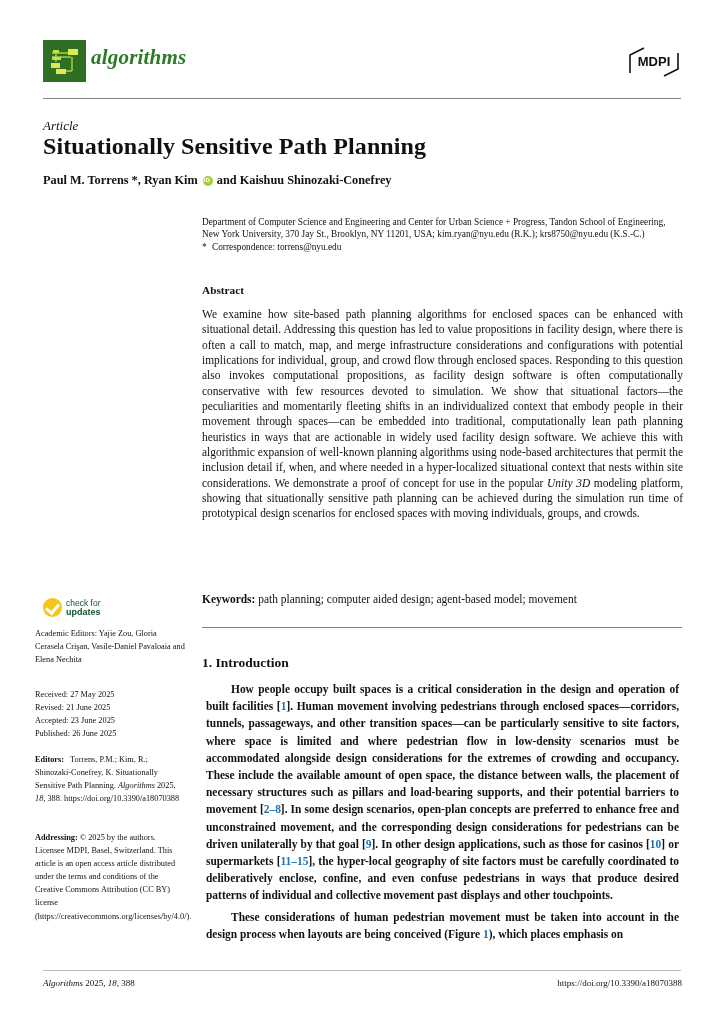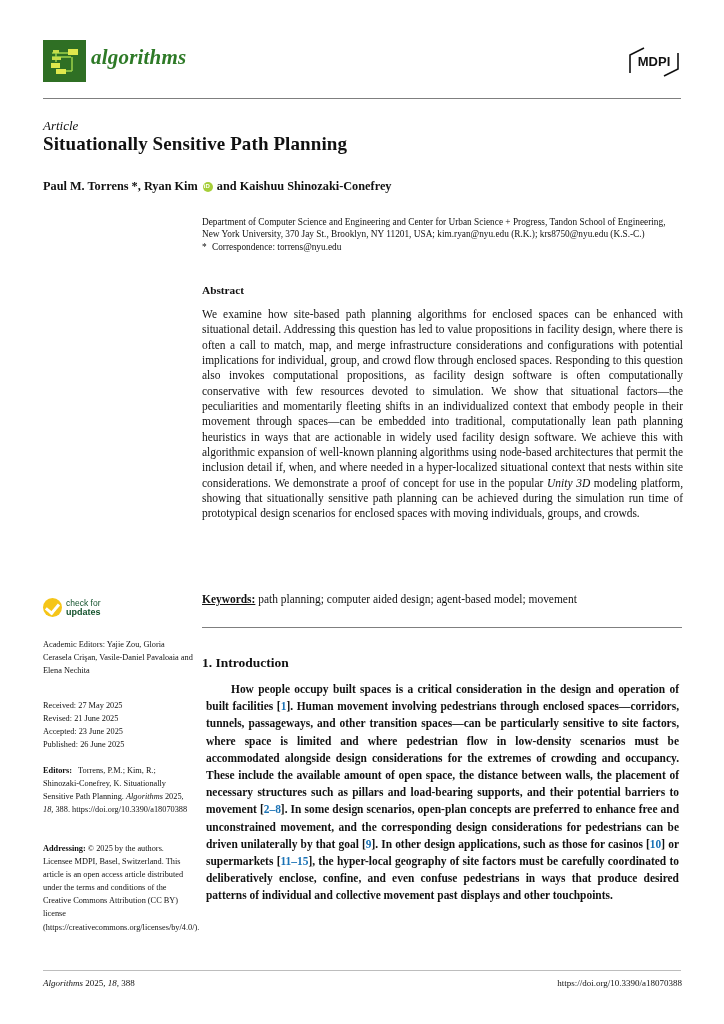--- a/index.html
+++ b/index.html
@@ -10,56 +10,56 @@
   
   .logo-box { left: 43px; top: 40px; width: 43px; height: 42px; background: #2f6f24; }
   .logo-box svg { display: block; }
   .journal-name { left: 91px; top: 45px; font-size: 21px; font-weight: bold; font-style: italic;
                   color: #2e7a27; letter-spacing: 0.2px; }
   .mdpi { left: 626px; top: 45px; width: 56px; height: 34px; text-decoration: underline; }
   .rule-top { left: 43px; top: 98px; width: 638px; height: 1px; background: #7f7f7f; }
 
   
   .article-type { left: 43px; top: 118px; font-size: 13px; font-style: italic; }
-  .title { left: 43px; top: 133px; font-size: 19px; font-weight: bold; letter-spacing: 0.1px; }
-  .authors { left: 43px; top: 179px; font-size: 12.3px; font-weight: bold; display:flex; align-items:center; white-space: nowrap; }
+  .title { left: 43px; top: 133px; font-size: 24px; font-weight: bold; letter-spacing: 0.1px; }
+  .authors { left: 43px; top: 173px; font-size: 12.3px; font-weight: bold; display:flex; align-items:center; white-space: nowrap; }
   .orcid { display:inline-block; width: 10px; height: 10px; border-radius: 50%; background: #a6ce39;
            margin: 0 4px 0 5px; position: relative; top: 0px; }
   .orcid::after { content: "iD"; position:absolute; left:1px; top:1px; font-size:6px; color:#fff;
                   font-family:"Liberation Sans", sans-serif; font-weight:bold; }
 
   
   .affil { left: 202px; top: 216px; width: 480px; font-size: 9.3px; line-height: 12.3px; }
   .corr { display:flex; }
   .corr .star { width: 10px; }
 
   
   .abs-head { left: 202px; top: 284px; font-size: 11.3px; font-weight: bold; }
   .abs-body { left: 202px; top: 307px; width: 481px; font-size: 11.45px; line-height: 15.35px;
               text-align: justify; hyphens: auto; }
   .keywords { left: 202px; top: 593px; width: 481px; font-size: 11.45px; }
-  .keywords b { font-weight: bold; text-decoration: underline; }
+  .keywords b { font-weight: bold; }
   .rule-mid { left: 202px; top: 627px; width: 480px; height: 1px; background: #7f7f7f; }
 
   
   .intro-head { left: 202px; top: 655px; font-size: 13.5px; font-weight: bold; }
   .intro-body { left: 202px; top: 677px; width: 481px; font-size: 11.45px; line-height: 17.2px;
                 text-align: justify; }
   .intro-body p { margin: 4px; text-indent: 25px; font-weight: bold; }
   .ref { color: #1a72b5; }
 
   
   .check { left: 43px; top: 598px; display:flex; align-items:center; }
   .check-circle { width: 19px; height: 19px; border-radius: 50%; background: #f5c518; position: relative; }
   .check-circle::after { content:""; position:absolute; left:5px; top:3px; width:6px; height:10px;
                          border-right:3px solid #fff; border-bottom:3px solid #fff; transform: rotate(40deg); }
   .check-text { margin-left: 4px; font-family: "Liberation Sans", sans-serif; line-height: 9px; color: #14532d; }
   .check-text .t1 { font-size: 8.5px; }
   .check-text .t2 { font-size: 9px; font-weight: bold; }
-  .side { left: 43px; width: 150px; font-size: 8.3px; line-height: 13.1px; margin-top: 11px; }
+  .side { left: 35px; width: 150px; font-size: 8.3px; line-height: 13.1px; }
   .side b { font-weight: bold; }
   .editors { top: 627px; }
   .dates { top: 688px; }
   .citation { top: 753px; }
   .copyright { top: 831px; }
   .cit-label { font-weight: bold; margin-right: 6px; }
 
   
   .rule-bottom { left: 43px; top: 970px; width: 638px; height: 1px; background: #bdbdbd; }
   .foot-left { left: 43px; top: 978px; font-size: 9px; }
@@ -114,20 +114,21 @@
 
 <div class="abs abs-head">Abstract</div>
 <div class="abs abs-body"><span>We examine how site-based path planning algorithms for enclosed spaces can be enhanced with situational detail. Addressing this question has led to value propositions in facility design, where there is often a call to match, map, and merge infrastructure considerations and configurations with potential implications for individual, group, and crowd flow through enclosed spaces. Responding to this question also invokes computational propositions, as facility design software is often computationally conservative with few resources devoted to simulation. We show that situational factors—the peculiarities and momentarily fleeting shifts in an individualized context that embody people in their movement through spaces—can be embedded into traditional, computationally lean path planning heuristics in ways that are actionable in widely used facility design software. We achieve this with algorithmic expansion of well-known planning algorithms using node-based architectures that permit the inclusion detail if, when, and where needed in a hyper-localized situational context that nests within site considerations. We demonstrate a proof of concept for use in the popular </span><i>Unity 3D</i><span> modeling platform, showing that situationally sensitive path planning can be achieved during the simulation run time of prototypical design scenarios for enclosed spaces with moving individuals, groups, and crowds.</span></div>
 
 <div class="abs keywords"><b>Keywords:</b><span> path planning; computer aided design; agent-based model; movement</span></div>
 <div class="abs rule-mid"></div>
 
 <div class="abs intro-head">1. Introduction</div>
 <div class="abs intro-body">
   <p><span>How people occupy built spaces is a critical consideration in the design and operation of built facilities [</span><span class="ref">1</span><span>]. Human movement involving pedestrians through enclosed spaces—corridors, tunnels, passageways, and other transition spaces—can be particularly sensitive to site factors, where space is limited and where pedestrian flow in low-density scenarios must be accommodated alongside design considerations for the extremes of crowding and occupancy. These include the available amount of open space, the distance between walls, the placement of necessary structures such as pillars and load-bearing supports, and their potential barriers to movement [</span><span class="ref">2–8</span><span>]. In some design scenarios, open-plan concepts are preferred to enhance free and unconstrained movement, and the corresponding design considerations for pedestrians can be driven unilaterally by that goal [</span><span class="ref">9</span><span>]. In other design applications, such as those for casinos [</span><span class="ref">10</span><span>] or supermarkets [</span><span class="ref">11–15</span><span>], the hyper-local geography of site factors must be carefully coordinated to deliberatively enclose, confine, and even confuse pedestrians in ways that produce desired patterns of individual and collective movement past displays and other touchpoints.</span></p>
+  <p><span>These considerations of human pedestrian movement must be taken into account in the design process when layouts are being conceived (Figure </span><span class="ref">1</span><span>), which places emphasis on</span></p>
 </div>
 
 <div class="abs check">
   <div class="check-circle"></div>
   <div class="check-text">
     <div class="t1">check for</div>
     <div class="t2">updates</div>
   </div>
 </div>
 

